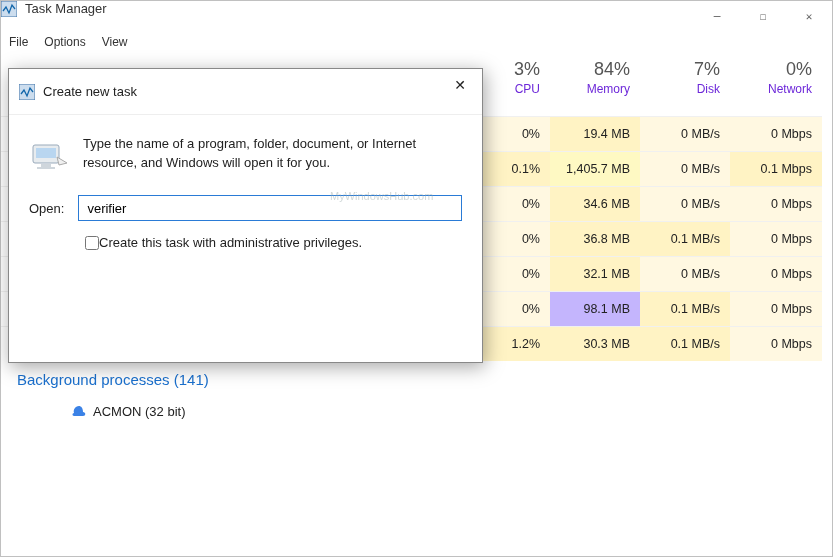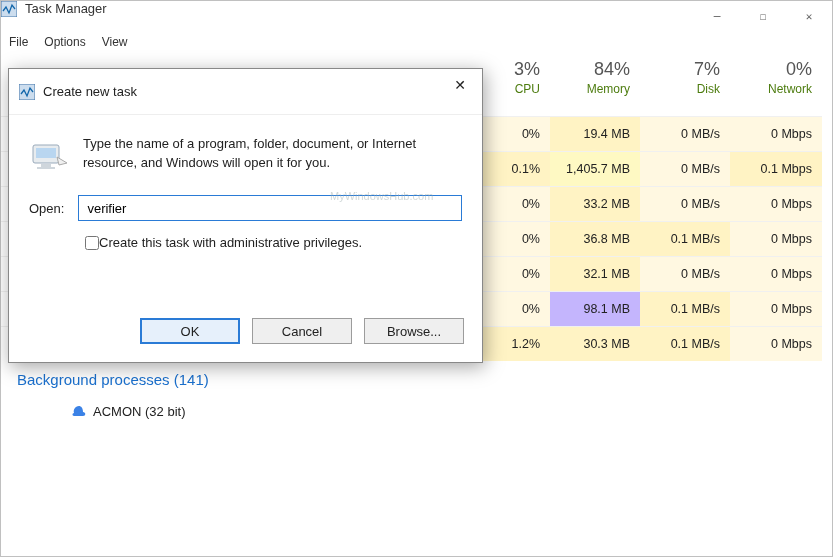--- a/index.html
+++ b/index.html
@@ -9,21 +9,21 @@
 .tm-window { position:absolute; left:0; top:0; width:833px; height:557px; border:1px solid #c0c0c0; background:#fff; }
 .tm-titlebar { height:30px; display:flex; padding-left:0; font-size:13px; color:#333; }
 .tm-title-icon { width:16px; height:16px; margin-right:8px; }
 .tm-winbtns { position:absolute; right:0; top:0; display:flex; }
 .tm-winbtn { width:46px; height:30px; display:flex; align-items:center; justify-content:center; color:#666; font-size:11px; font-family:Consolas,monospace; }
 .tm-menu { height:22px; display:flex; align-items:center; padding-left:8px; gap:16px; font-size:12px; color:#333; }
 
 
 .cols { position:absolute; top:58px; right:10px; width:342px; display:grid; grid-template-columns:70px 90px 90px 92px; text-align:right; }
 .cols .pct { font-size:18px; color:#555; padding-right:10px; }
-.cols .lbl { font-size:12px; color:#4d7c0f; padding-right:10px; padding-top:2px; }
+.cols .lbl { font-size:12px; color:#6d28d9; padding-right:10px; padding-top:2px; }
 
 
 .rows { position:absolute; top:115px; left:0; right:10px; }
 .row { height:35px; display:grid; grid-template-columns:1fr 70px 90px 90px 92px; align-items:center; border-top:1px solid #f0f0f0; }
 .row .name { display:flex; align-items:center; gap:6px; padding-left:14px; font-size:13px; color:#222;margin-left:30px; }
 .row .name .exp { width:12px; text-align:center; color:#555; font-size:10px; }
 .cell { text-align:right; padding-right:10px; font-size:12.5px; height:100%; display:flex; align-items:center; justify-content:flex-end; }
 .bg-y0 { background:#fff8e1; }
 .bg-y1 { background:#fff3c4; }
 .bg-y2 { background:#c4b5fd; }
@@ -97,21 +97,21 @@
       <div class="row">
         <div class="name"></div>
         <div class="cell bg-y1">0.1%</div>
         <div class="cell bg-y3">1,405.7 MB</div>
         <div class="cell bg-y0">0 MB/s</div>
         <div class="cell bg-y1">0.1 Mbps</div>
       </div>
       <div class="row">
         <div class="name"></div>
         <div class="cell bg-y0">0%</div>
-        <div class="cell bg-y1">33.2 MB</div>
+        <div class="cell bg-y1">34.6 MB</div>
         <div class="cell bg-y0">0 MB/s</div>
         <div class="cell bg-y0">0 Mbps</div>
       </div>
       <div class="row">
         <div class="name"></div>
         <div class="cell bg-y0">0%</div>
         <div class="cell bg-y1">36.8 MB</div>
         <div class="cell bg-y1">0.1 MB/s</div>
         <div class="cell bg-y0">0 Mbps</div>
       </div>
@@ -198,20 +198,15 @@
     </div>
     <div class="dlg-openrow">
       <label>Open:</label>
       <input class="dlg-input" type="text" value="verifier" style="">
     </div>
     <div class="dlg-check">
       <input type="checkbox" style="">
       <span>Create this task with administrative privileges.</span>
     </div>
   </div>
-  <div class="dlg-btns">
-    <div class="dlg-btn primary">OK</div>
-    <div class="dlg-btn">Cancel</div>
-    <div class="dlg-btn">Browse...</div>
-  </div>
 </div>
 
 <div class="wm">MyWindowsHub.com</div>
 
 </body></html>

